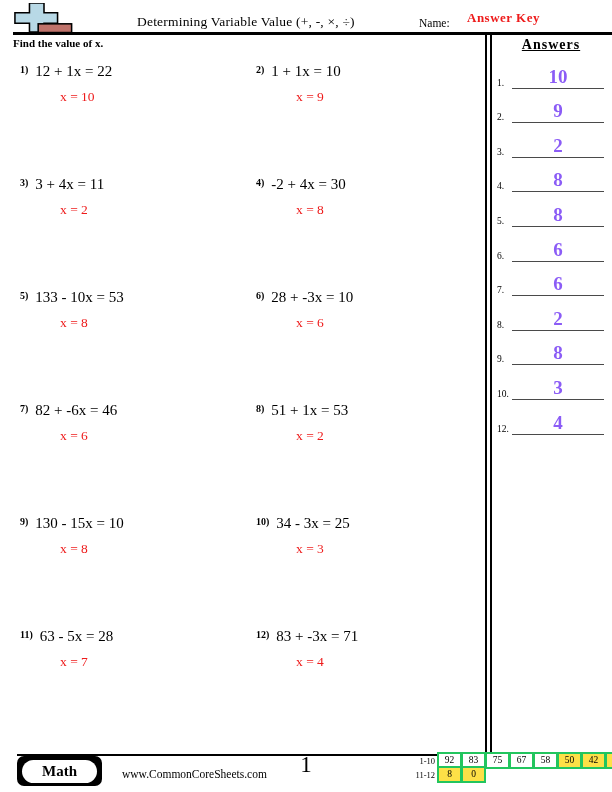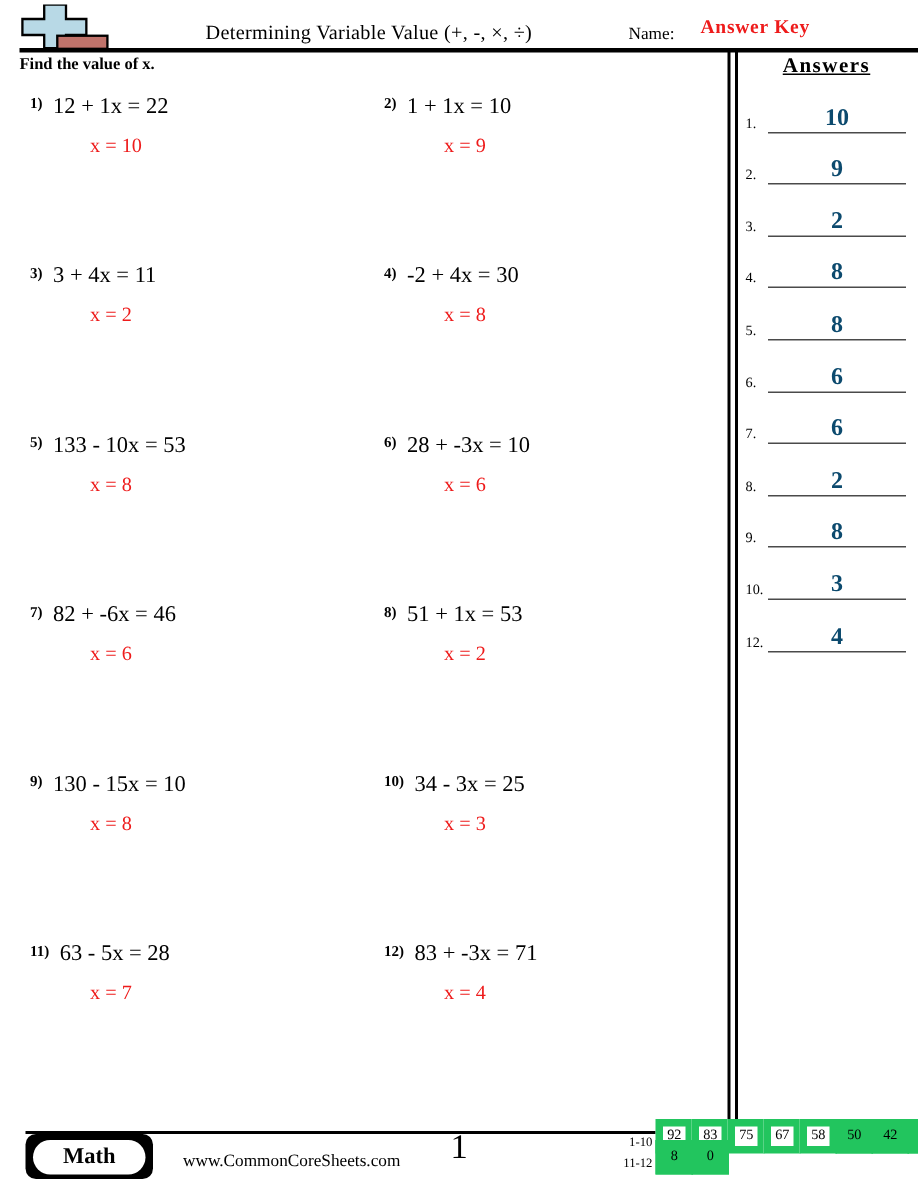--- a/index.html
+++ b/index.html
@@ -21,43 +21,43 @@
   .vsep { position:absolute; left:485px; top:34px; height:721px; width:7px;
           border-left:2px solid #000; border-right:2px solid #000; }
   
   .ans-head { position:absolute; left:492px; top:37px; width:118px; text-align:center;
               font-size:14px; font-weight:bold; text-decoration:underline; letter-spacing:1px; }
   .ans-list { position:absolute; left:494px; top:54px; width:116px; }
   .ans-item { position:relative; height:34.6px; }
   .ans-item .num  { position:absolute; left:3px; bottom:1px; font-size:9.5px; }
   .ans-item .line { position:absolute; left:18px; right:6px; bottom:0; border-bottom:1.6px solid #4a4a4a; }
   .ans-item .val  { position:absolute; left:18px; right:6px; bottom:1px; text-align:center;
-                    color:#0c4a6e; font-weight:bold; font-size:16px; }
+                    color:#8b5cf6; font-weight:bold; font-size:19px; }
   
   .problems { position:absolute; left:20px; top:62px; width:462px;
               display:grid; grid-template-columns:236px 226px; grid-auto-rows:113px; }
   .problem  { position:relative; }
   .pnum { font-weight:bold; font-size:10px; position:relative; top:-3px; margin-right:7px; }
   .peq  { font-size:15px; }
   .pans { color:#ee1b1b; font-size:13.5px; margin:9px 0 0 40px; }
   
   .ftr-rule { position:absolute; left:17px; right:0; top:754px; height:2px; background:#000; }
   .badge { position:absolute; left:17px; top:756px; width:85px; height:30px;
            background:#000; border-radius:7px; }
   .badge .oval { position:absolute; left:5px; right:5px; top:3.5px; bottom:3.5px;
                  background:#fff; border-radius:12px; text-align:center;
                  font-size:15px; font-weight:bold; line-height:22px; }
   .website { position:absolute; left:122px; top:768px; font-size:11.5px; }
   .pageno  { position:absolute; left:0; right:0; top:752px; text-align:center; font-size:23px; }
   .scores  { position:absolute; left:402px; top:755px; }
   .score-row { display:flex; height:15px; margin-top:-1px; align-items:flex-end; }
   .score-label { width:36px; text-align:right; padding-right:3px; font-size:8.5px; line-height:15px; }
-  .score-cell { width:25px; border:5px solid #22c55e; margin-left:-1px; text-align:center;
+  .score-cell { width:25px; border:2px solid #22c55e; margin-left:-1px; text-align:center;
                 font-size:9.5px; line-height:13px; background:#fff; }
-  .score-cell.hl { background:#22c55e; }
+  .score-cell.hl { background:#fde047; }
 </style>
 </head>
 <body>
 
 <div class="page">
 
   <svg class="hdr-icon" viewBox="0 0 60 32">
     <path d="M15 0 H30 V10 H44 V21 H30 V30 H15 V21 H0 V10 H15 Z" fill="#b8d9e6" stroke="#000" stroke-width="1.6"></path>
     <rect x="24" y="21.5" width="34.5" height="9" fill="#c0736b" stroke="#000" stroke-width="1.6"></rect>
   </svg>

